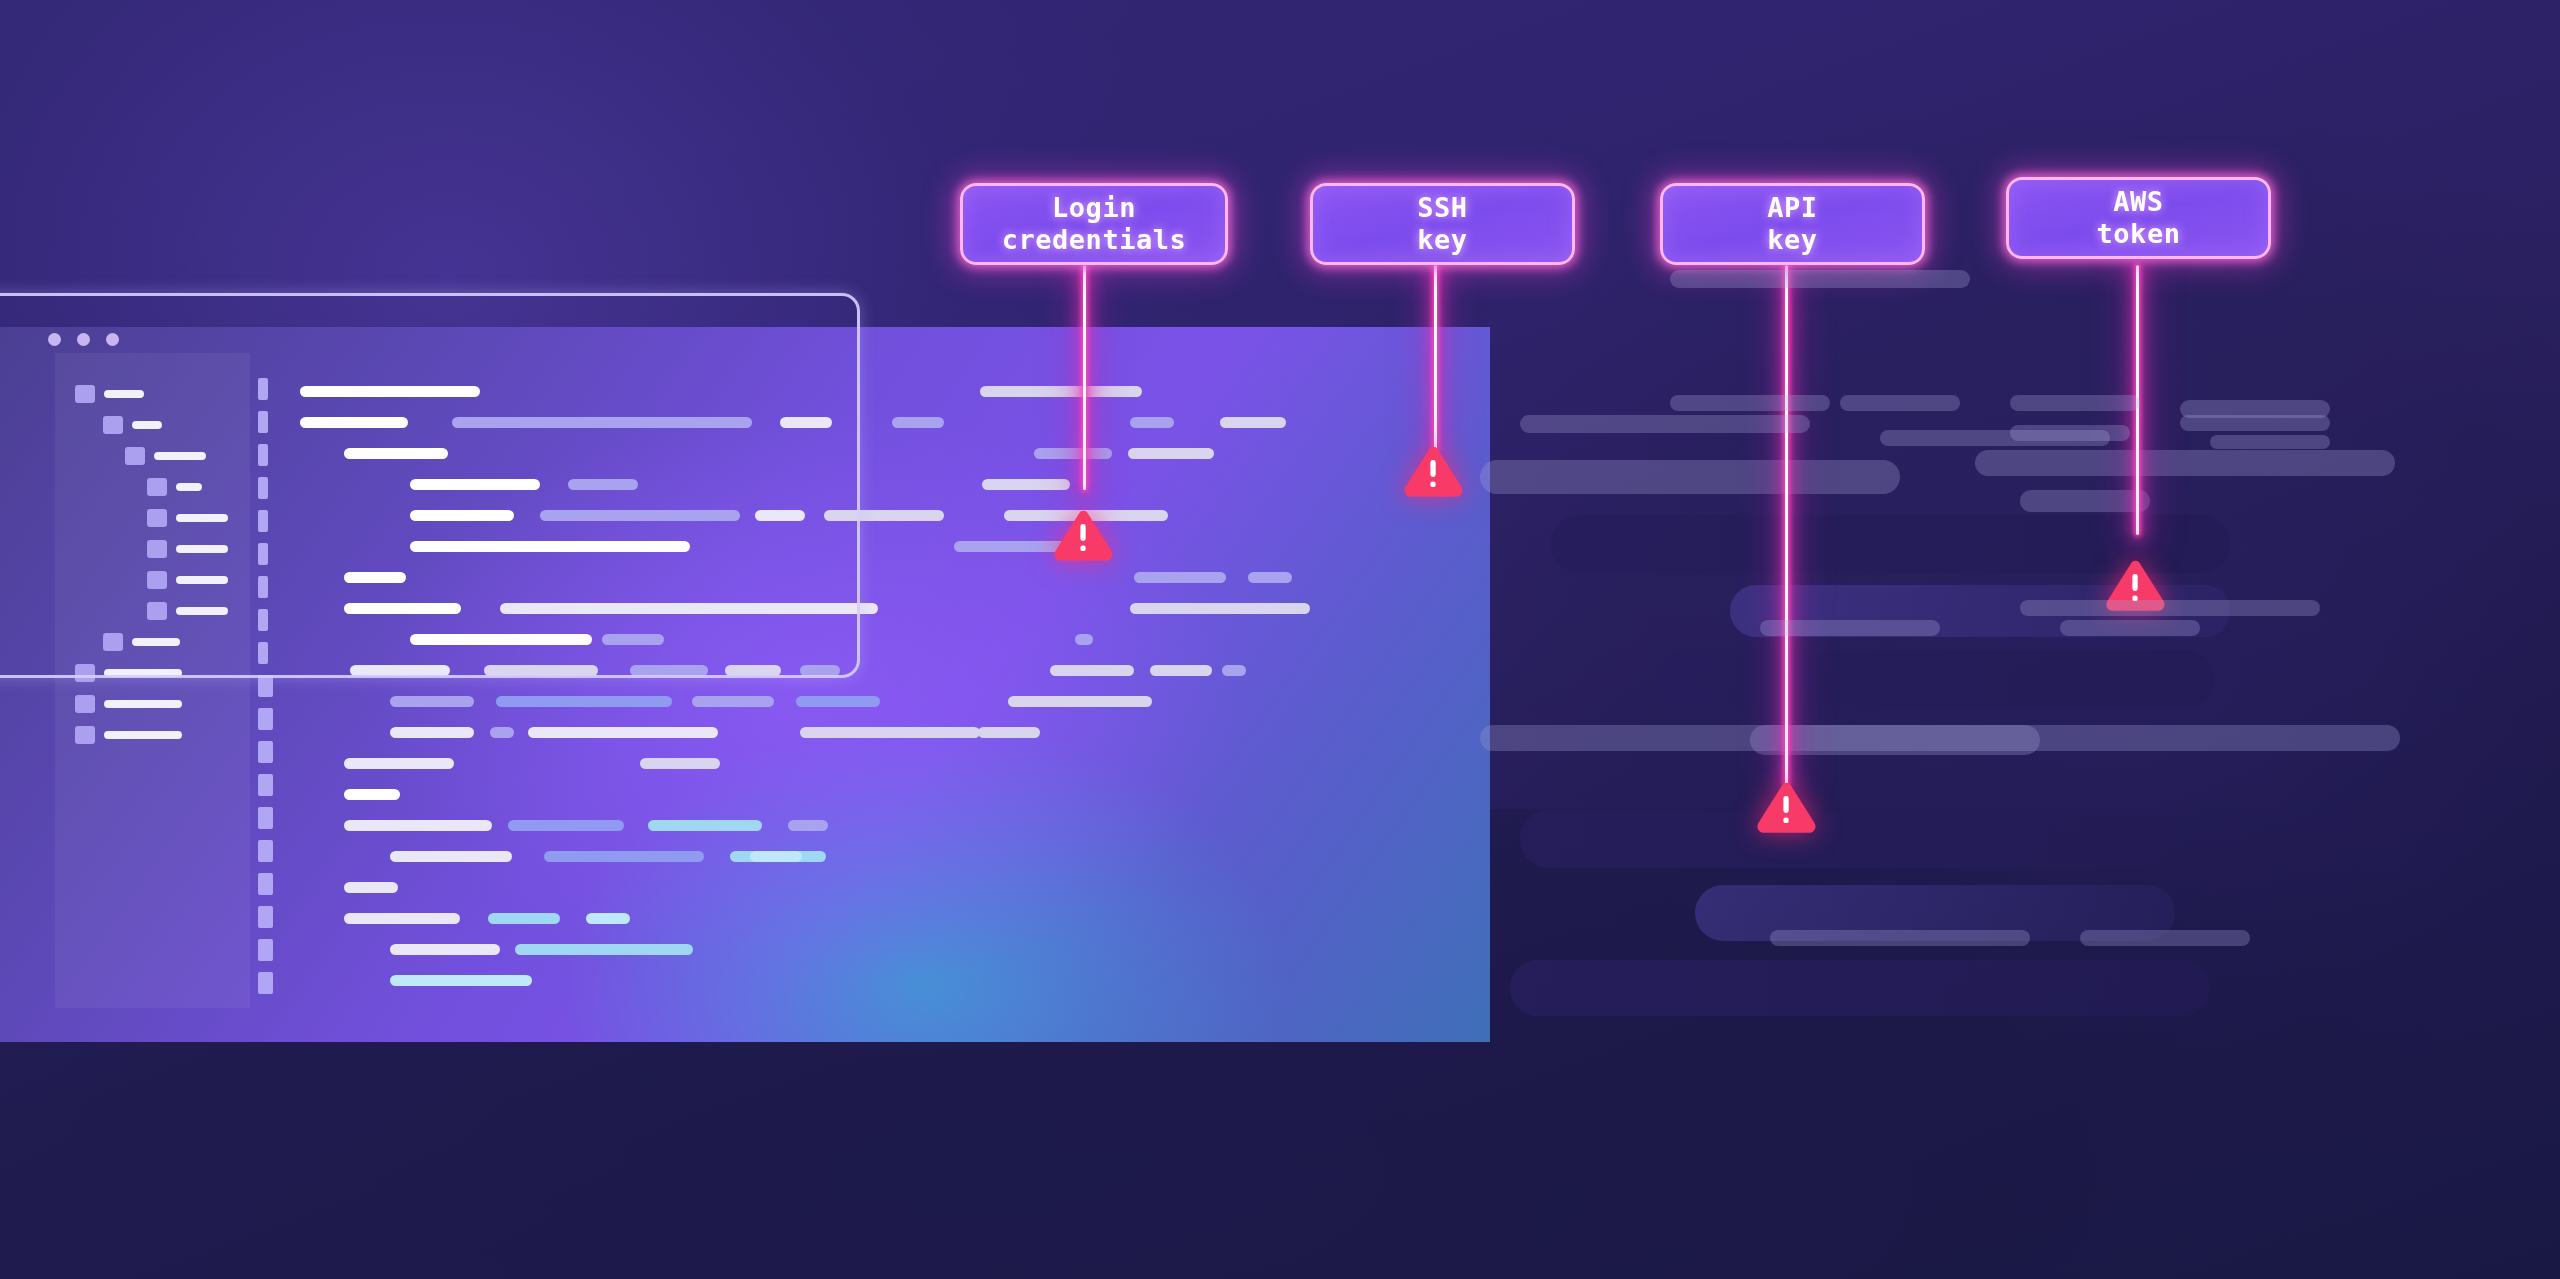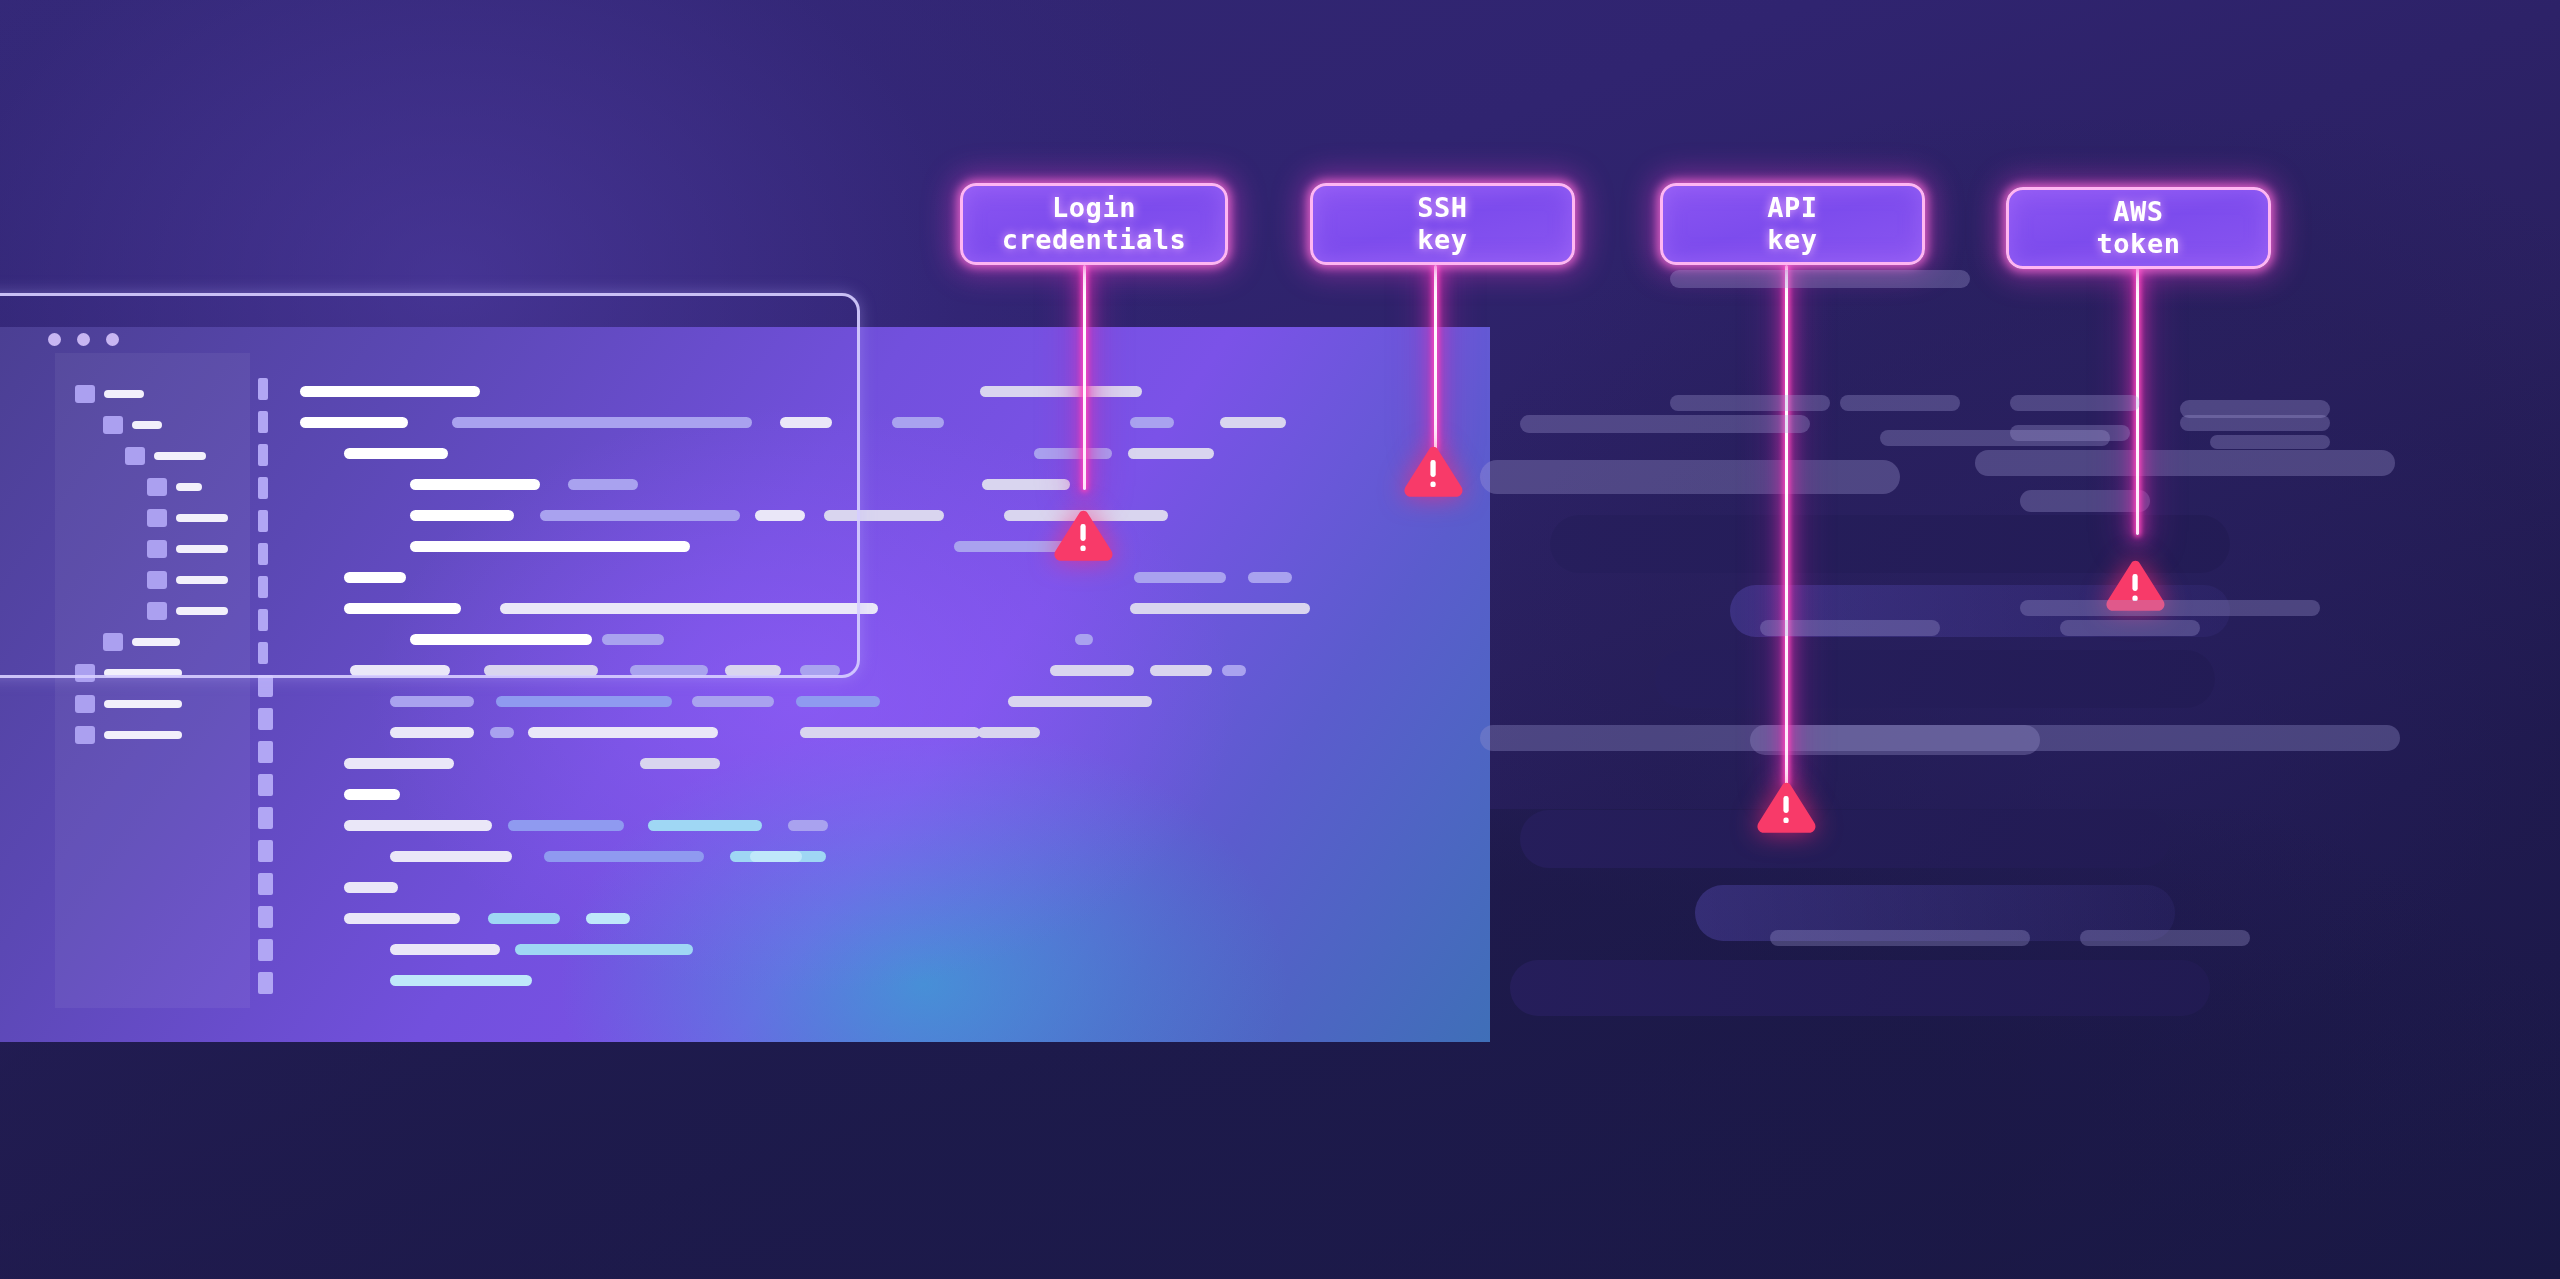--- a/index.html
+++ b/index.html
@@ -360,21 +360,21 @@
         <span>credentials</span>
       </div>
       <div class="badge" style="left: 1310px; top: 183px; width: 265px; height: 82px;">
         <span>SSH</span>
         <span>key</span>
       </div>
       <div class="badge" style="left: 1660px; top: 183px; width: 265px; height: 82px;">
         <span>API</span>
         <span>key</span>
       </div>
-      <div class="badge" style="left: 2006px; top: 187px; width: 265px; height: 82px; border-radius: 17px;">
+      <div class="badge" style="left: 2006px; top: 177px; width: 265px; height: 82px;">
         <span>AWS</span>
         <span>token</span>
       </div>
     </div>
   <div id="warnings">
       <div class="warn" style="left: 1052px; top: 508px;">
         <svg viewBox="0 0 62 56" xmlns="http://www.w3.org/2000/svg">
   <path d="M27.2 5.2 3.4 43.1c-2.6 4.2.4 9.6 5.3 9.6h45.5c4.9 0 7.9-5.4 5.3-9.6L35.7 5.2c-2-3.2-6.6-3.2-8.5 0Z" fill="#f83a69"></path>
   <rect x="28.4" y="16" width="5.3" height="17" rx="2.4" fill="#ffffff"></rect>
   <rect x="28.4" y="37.5" width="5.3" height="5.6" rx="2.2" fill="#ffffff"></rect>

